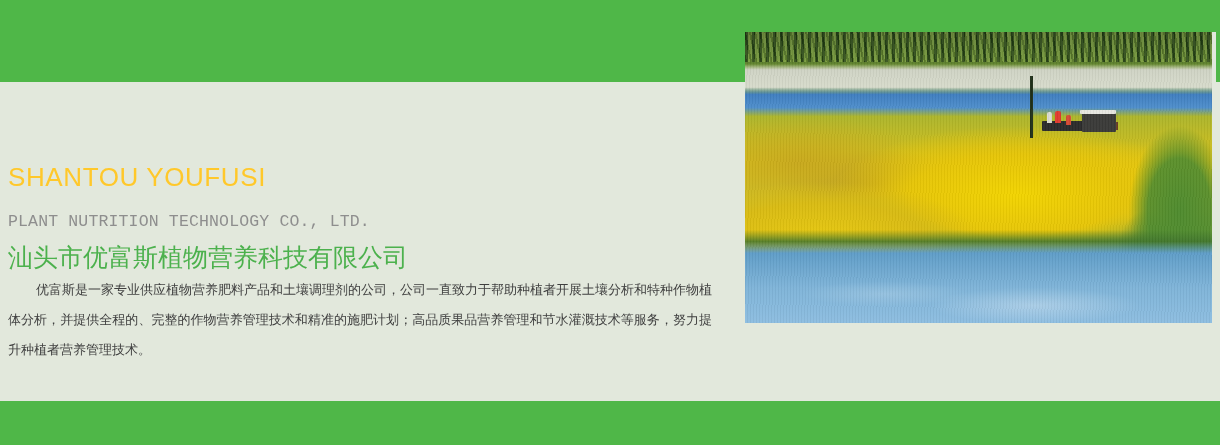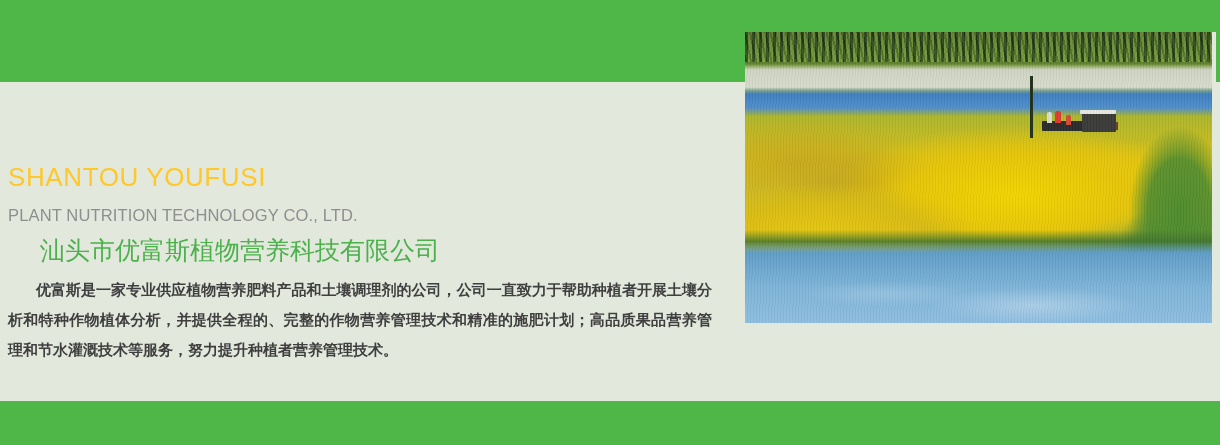--- a/index.html
+++ b/index.html
@@ -50,42 +50,41 @@
     letter-spacing: 0.6px;
     color: #ffc82a;
     line-height: 1.18;
     white-space: nowrap;
   }
   .brand-sub {
     font-size: 16.5px;
     letter-spacing: 0.15px;
     color: #8e8e8e;
     line-height: 1.25;
-    margin-top: 12px;
+    margin-top: 19px;
     white-space: nowrap;
+    font-family: Liberation Mono, monospace;
   }
   .brand-cn {
     font-size: 25px;
     color: #4cb14d;
     line-height: 1.3;
     margin-top: 9px;
     white-space: nowrap;
-    margin-left: 32px;
   }
   .intro {
     position: absolute;
     left: 8px;
     top: 275px;
     width: 704px;
-    font-size: 15px;
+    font-size: 13px;
     line-height: 30px;
     color: #3f3f3f;
     text-align: justify;
     text-indent: 28px;
-    font-weight: bold;
   }
   
   .photo-frame {
     position: absolute;
     left: 745px;
     top: 32px;
     width: 467px;
     height: 291px;
     overflow: hidden;
     background: #6f8f4a;

